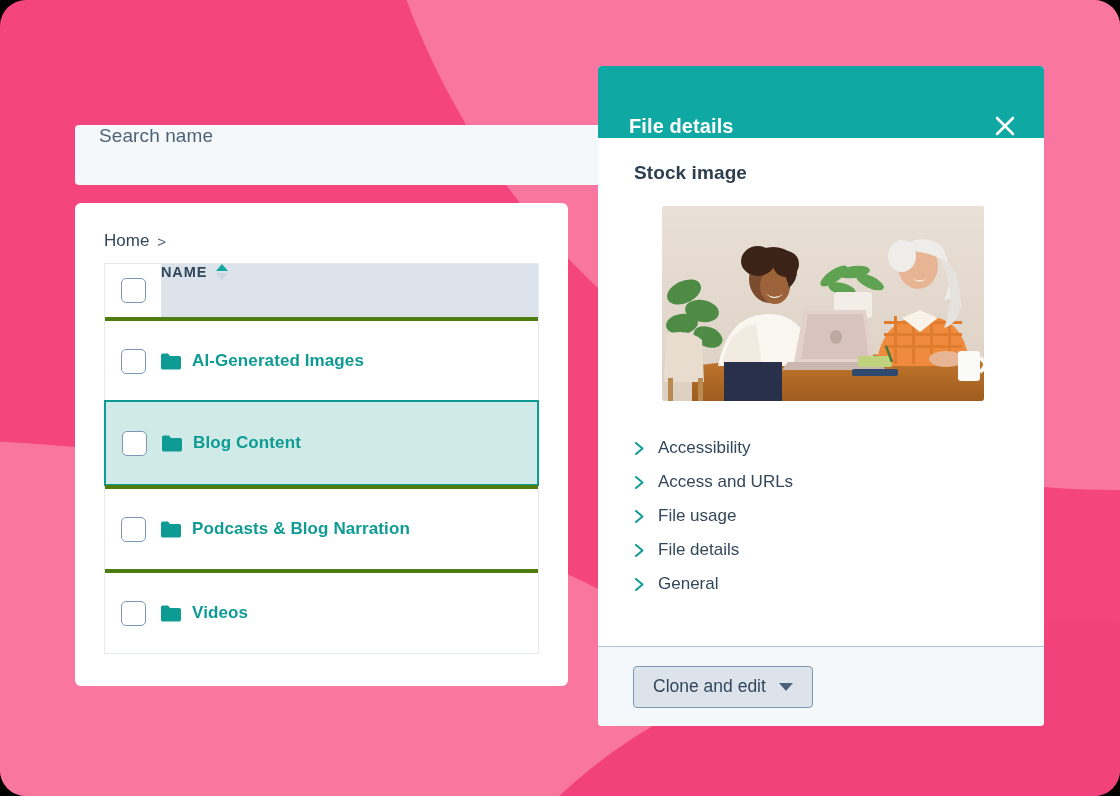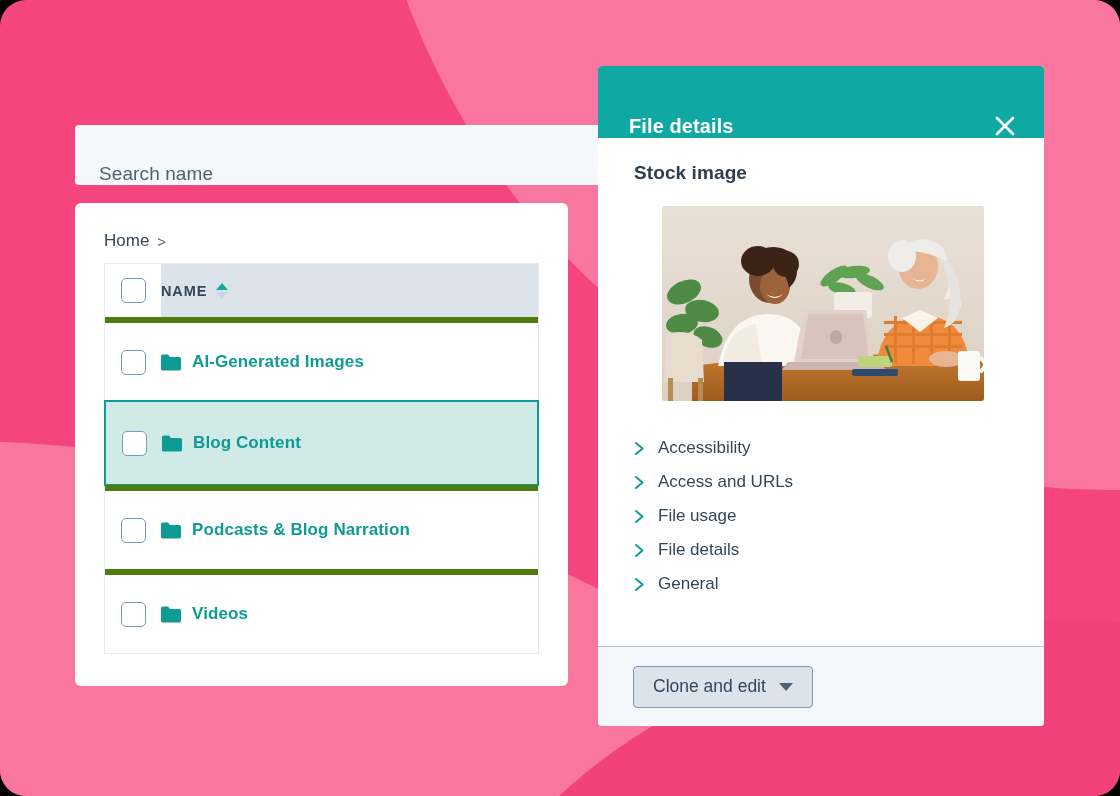--- a/index.html
+++ b/index.html
@@ -46,21 +46,21 @@
   }
 
   
   .search-card {
     position: absolute;
     left: 75px; top: 125px;
     width: 569px; height: 60px;
     background: #F5F8FA;
     border-radius: 4px;
     display: flex;
-    align-items: flex-end;
+    align-items: flex-start;
     box-sizing: border-box;
     padding: 0 20px 0 24px;
   }
   .search-placeholder {
     flex: 1;
     font-size: 19px;
     color: #4E6277;
     font-weight: 500;
     letter-spacing: .1px;
   }
@@ -105,21 +105,20 @@
   .thead .cb-cell { background: #FFFFFF; }
   .checkbox {
     width: 25px; height: 25px;
     border: 1.6px solid #7C98B6;
     border-radius: 5px;
     background: #FFFFFF;
     box-sizing: border-box;
   }
   .th-name {
     display: flex;
-    align-items: center;
     gap: 9px;
     font-size: 14.5px;
     font-weight: 700;
     color: #33475B;
     letter-spacing: .9px;
   }
   .sort-icon { display: flex; flex-direction: column; gap: 2px; }
   .tri-up {
     width: 0; height: 0;
     border-left: 6px solid transparent;
@@ -130,21 +129,21 @@
     width: 0; height: 0;
     border-left: 6px solid transparent;
     border-right: 6px solid transparent;
     border-top: 7px solid #CBD6E2;
   }
 
   .row {
     display: flex;
     align-items: center;
     height: 84px;
-    border-top: 6px solid #4d7c0f;
+    border-top: 4px solid #4d7c0f;
     box-sizing: border-box;
     background: #FFFFFF;
   }
   .row:first-of-type { border-top: none; }
   .row.selected {
     background: #CFEAE7;
     border: 2px solid #0E9B94;
     margin: -1px -1px;
     height: 86px;
   }

